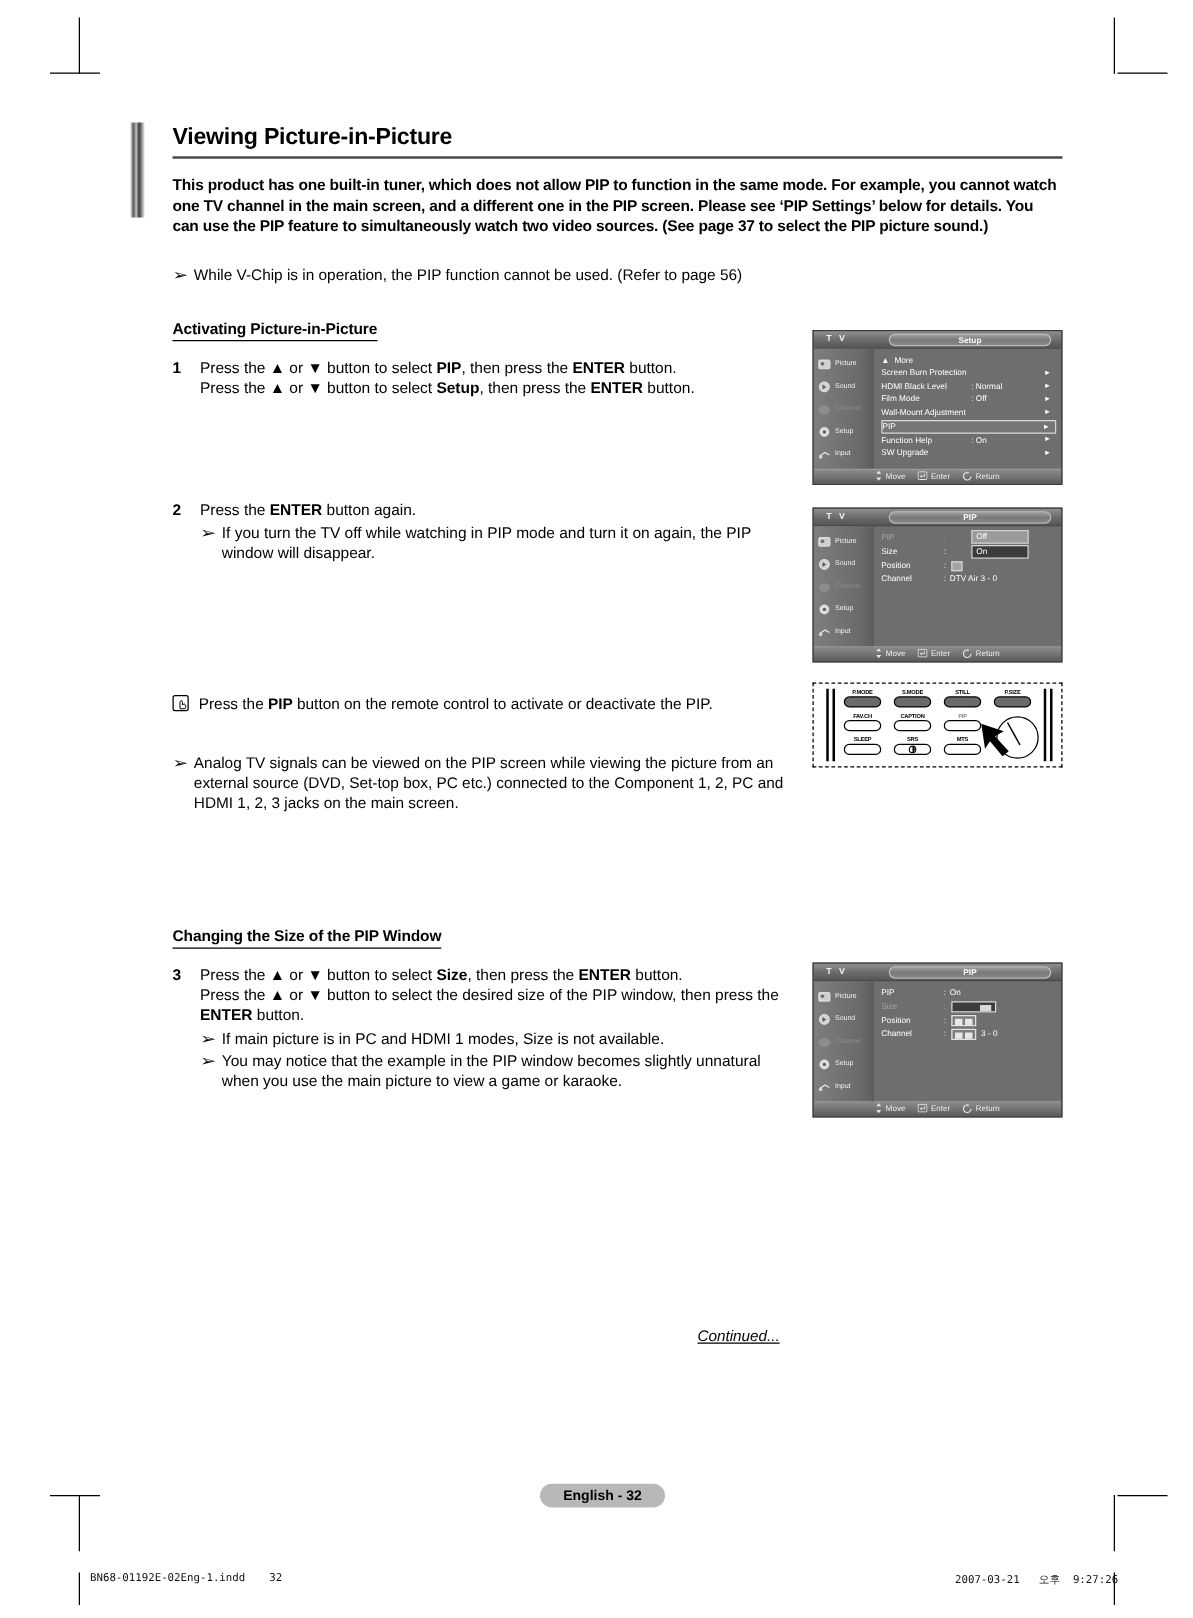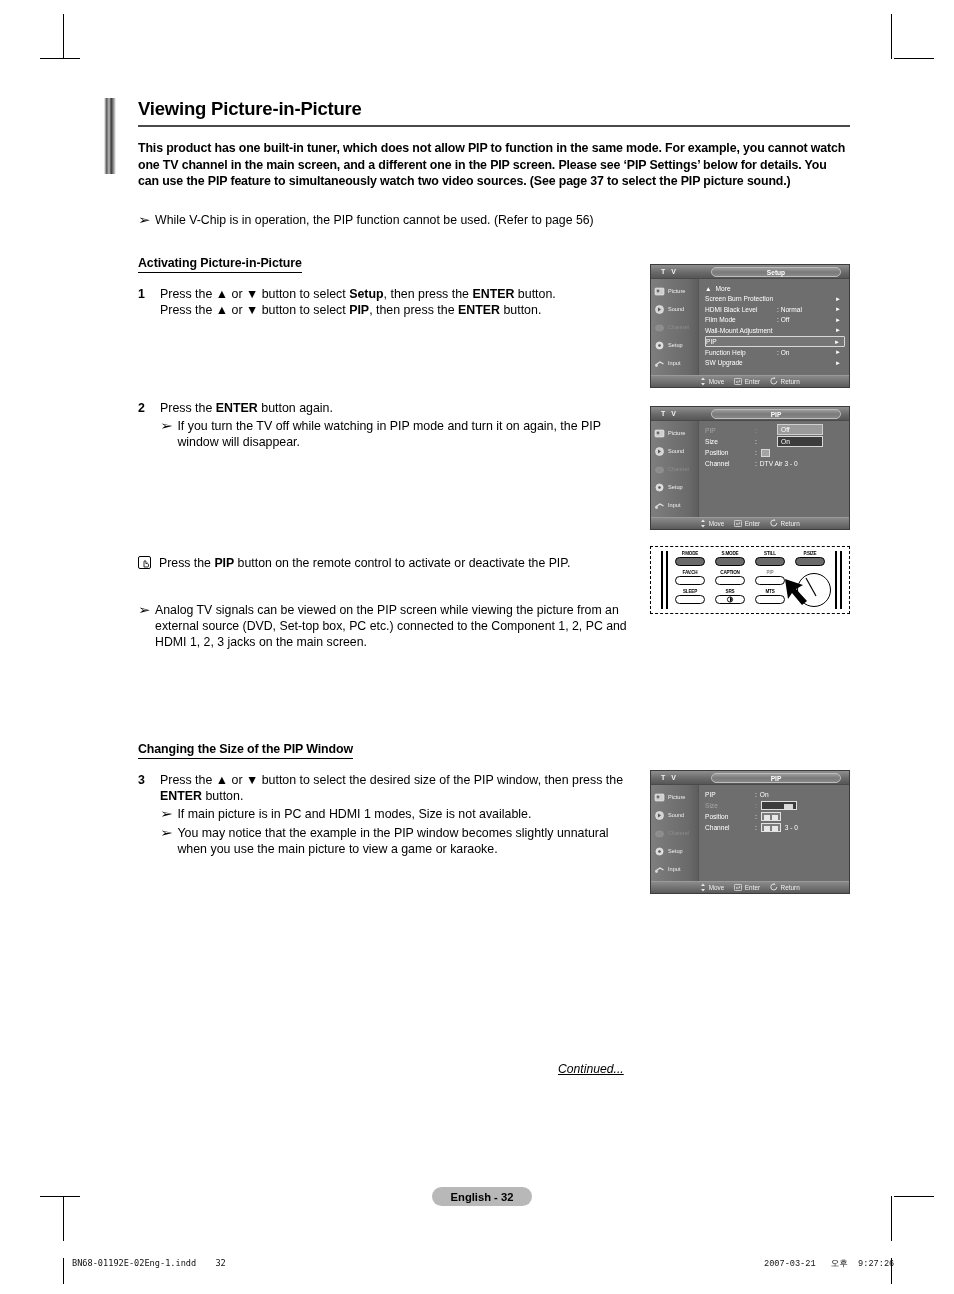--- a/index.html
+++ b/index.html
@@ -216,22 +216,22 @@
       <span class="bullet-glyph">➢</span>
       <span>While V-Chip is in operation, the PIP function cannot be used. (Refer to page 56)</span>
     </div>
   </div>
 
   <div class="sec-head" style="left:138px; top:256px;">Activating Picture-in-Picture</div>
 
   <div class="step" style="left:138px; top:286px; width:500px;">
     <div class="step-num">1</div>
     <div class="step-body">
+      <div><span>Press the ▲ or ▼ button to select </span><b>PIP</b><span>, then press the </span><b>ENTER</b><span> button.</span></div>
       <div><span>Press the ▲ or ▼ button to select </span><b>Setup</b><span>, then press the </span><b>ENTER</b><span> button.</span></div>
-      <div><span>Press the ▲ or ▼ button to select </span><b>PIP</b><span>, then press the </span><b>ENTER</b><span> button.</span></div>
     </div>
   </div>
 
   <div class="step" style="left:138px; top:400px; width:500px;">
     <div class="step-num">2</div>
     <div class="step-body">
       <div><span>Press the </span><b>ENTER</b><span> button again.</span></div>
       <div class="sub-note">
         <span class="arrow">➢</span>
         <span>If you turn the TV off while watching in PIP mode and turn it on again, the PIP window will disappear.</span>
@@ -253,20 +253,21 @@
       <span class="bullet-glyph">➢</span>
       <span>Analog TV signals can be viewed on the PIP screen while viewing the picture from an external source (DVD, Set-top box, PC etc.) connected to the Component 1, 2, PC and HDMI 1, 2, 3 jacks on the main screen.</span>
     </div>
   </div>
 
   <div class="sec-head" style="left:138px; top:742px;">Changing the Size of the PIP Window</div>
 
   <div class="step" style="left:138px; top:772px; width:500px;">
     <div class="step-num">3</div>
     <div class="step-body">
+      <div><span>Press the ▲ or ▼ button to select </span><b>Size</b><span>, then press the </span><b>ENTER</b><span> button.</span></div>
       <div><span>Press the ▲ or ▼ button to select the desired size of the PIP window, then press the </span><b>ENTER</b><span> button.</span></div>
       <div class="sub-note">
         <span class="arrow">➢</span>
         <span>If main picture is in PC and HDMI 1 modes, Size is not available.</span>
       </div>
       <div class="sub-note">
         <span class="arrow">➢</span>
         <span>You may notice that the example in the PIP window becomes slightly unnatural when you use the main picture to view a game or karaoke.</span>
       </div>
     </div>
@@ -612,19 +613,19 @@
 
   <div class="continued">Continued...</div>
   <div class="pagebadge">English - 32</div>
 
   <div class="foot-rule" style="left:63px; top:1258px;"></div>
   <div class="foot-rule" style="left:891px; top:1258px;"></div>
   <div class="foot-line foot-txt" style="left:72px;">
     <span>BN68-01192E-02Eng-1.indd</span>
     <span style="margin-left:14px;">32</span>
   </div>
-  <div class="foot-line foot-txt" style="left:764px;font-family:Liberation Mono, monospace;">
+  <div class="foot-line foot-txt" style="left:764px;">
     <span>2007-03-21</span>
     <span style="margin-left:10px;">오후</span>
     <span style="margin-left:5px;">9:27:26</span>
   </div>
 
 </div>
 
 </body></html>

